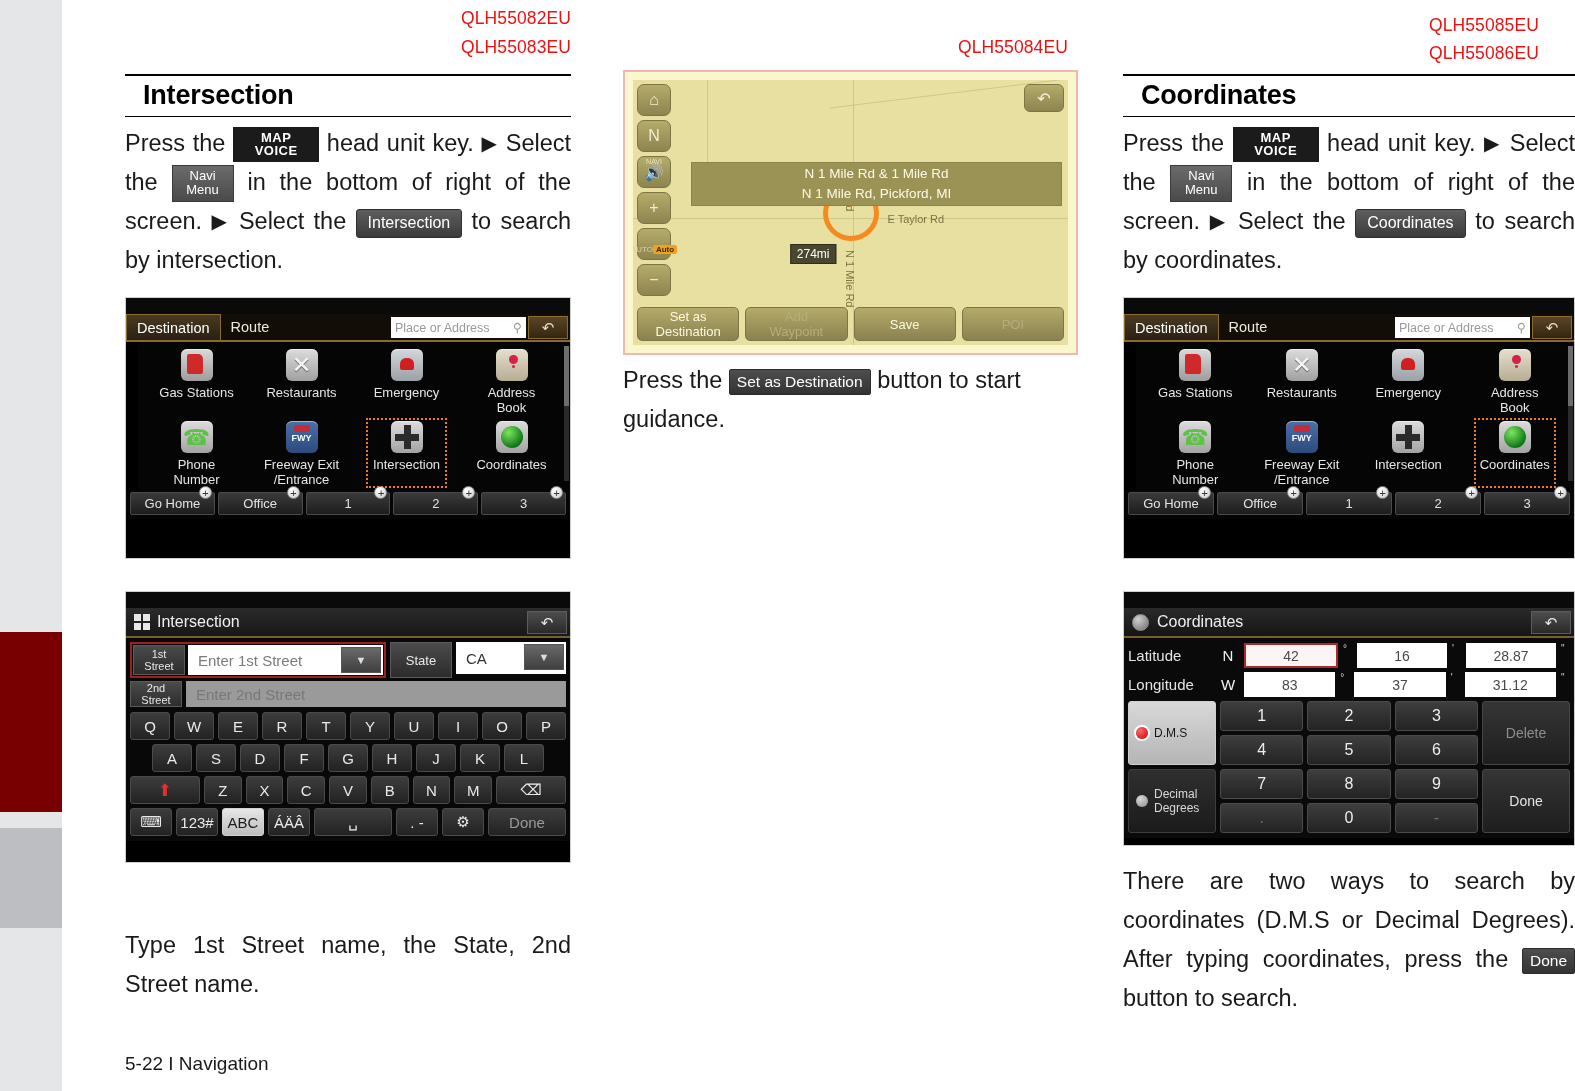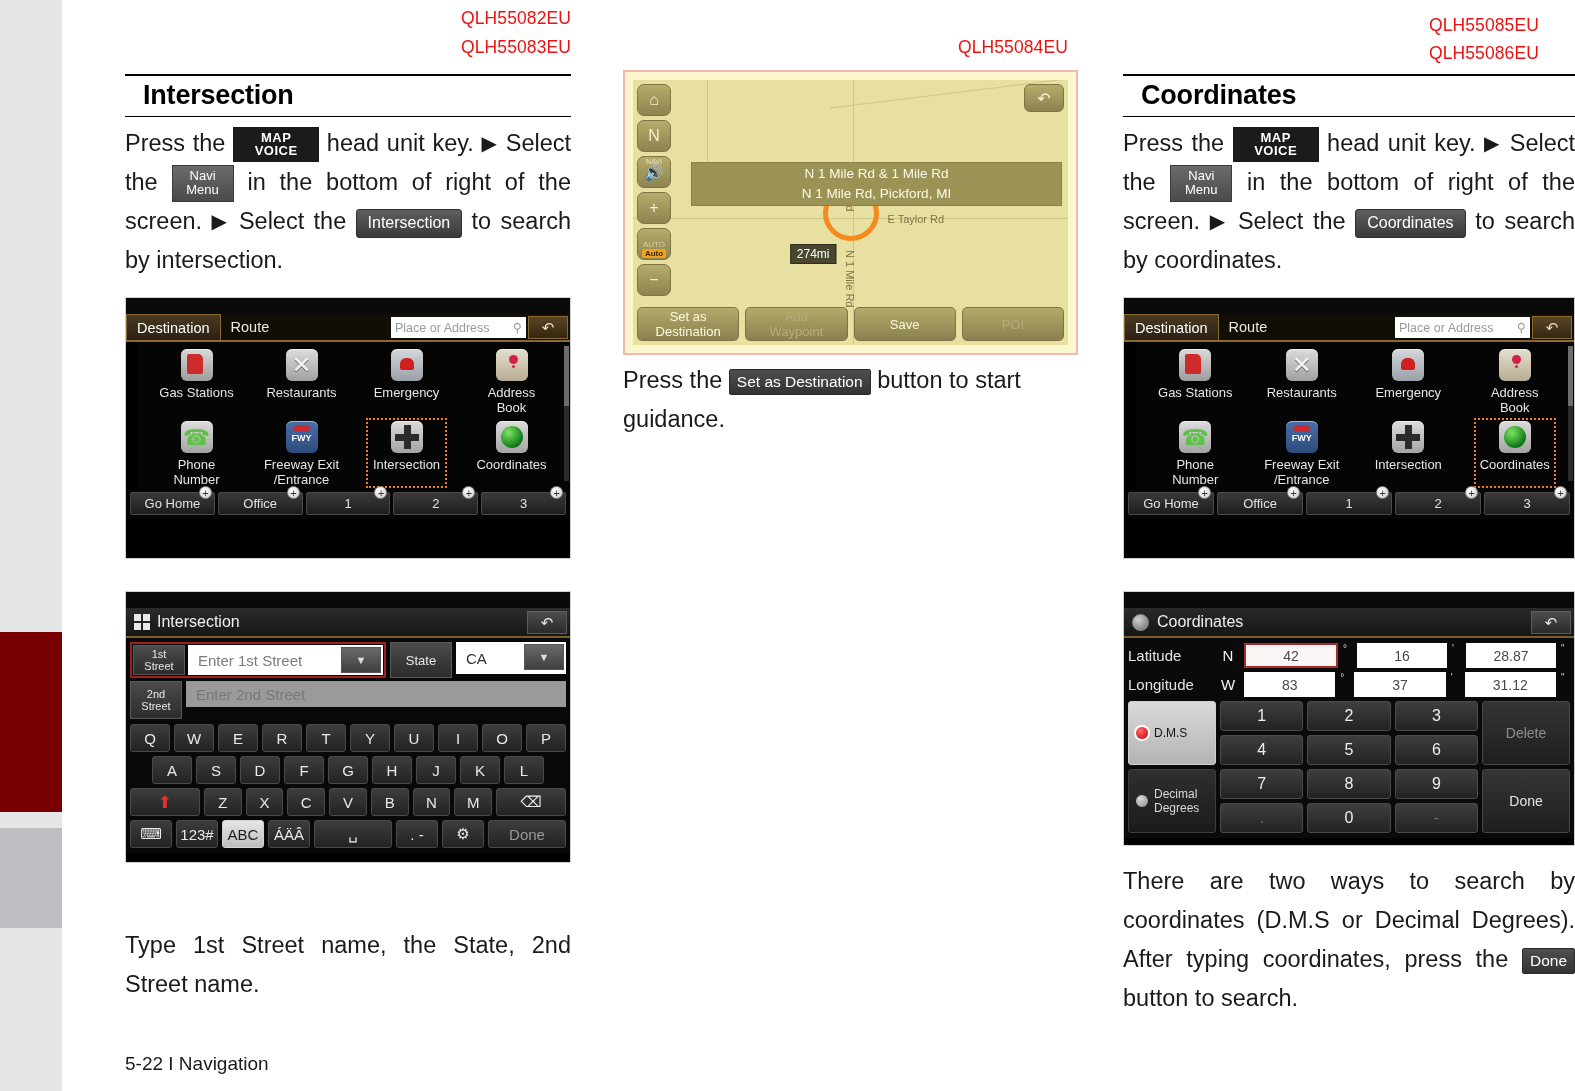--- a/index.html
+++ b/index.html
@@ -300,21 +300,21 @@
   }
   .mbtn {
     width: 34px; height: 32px; border-radius: 7px;
     background: linear-gradient(#b5ab6a,#8d8450);
     border: 1px solid #7d7545;
     color: #f2eecf; font-size: 16px;
     display: flex; align-items: center; justify-content: center;
     position: relative;
   }
   .mbtn small { position: absolute; top: 1px; left: 0; right: 0; font-size: 7px; text-align: center; color: #ece6bd; }
-  .mbtn.autoscale { flex-direction: column; gap: 0; font-size: 8px; padding-top: 10px; }
+  .mbtn.autoscale { flex-direction: row; gap: 0; font-size: 8px; padding-top: 10px; }
   .mbtn.autoscale em { font-style: normal; font-size: 8px; color: #d8d2a2; }
   .mbtn.autoscale b { font-size: 8px; background: #f0a21e; color: #3c2c00; padding: 0 3px; border-radius: 2px; }
   .map-back {
     position: absolute; right: 4px; top: 4px; width: 40px; height: 28px;
     border-radius: 6px;
     background: linear-gradient(#b5ab6a,#8d8450); border: 1px solid #7d7545;
     color: #f5f1d4; font-size: 16px;
     display: flex; align-items: center; justify-content: center; z-index: 5;
   }
   .map-info {
@@ -573,21 +573,21 @@
                 <div class="kb-caret">▼</div>
               </div>
             </div>
             <div class="kb-state-lbl">State</div>
             <div class="kb-state-val">
               <span>CA</span>
               <div class="kb-caret">▼</div>
             </div>
           </div>
           <div class="kb-row2">
-            <div class="kb-lbl" style="height:38px;">
+            <div class="kb-lbl" style="height:26px;">
               <i>2nd</i>
                 <i>Street</i>
             </div>
             <div class="kb-input2">
               <span>Enter 2nd Street</span>
             </div>
           </div>
         </div>
         <div class="kb-keys">
           <div class="kb-krow">

